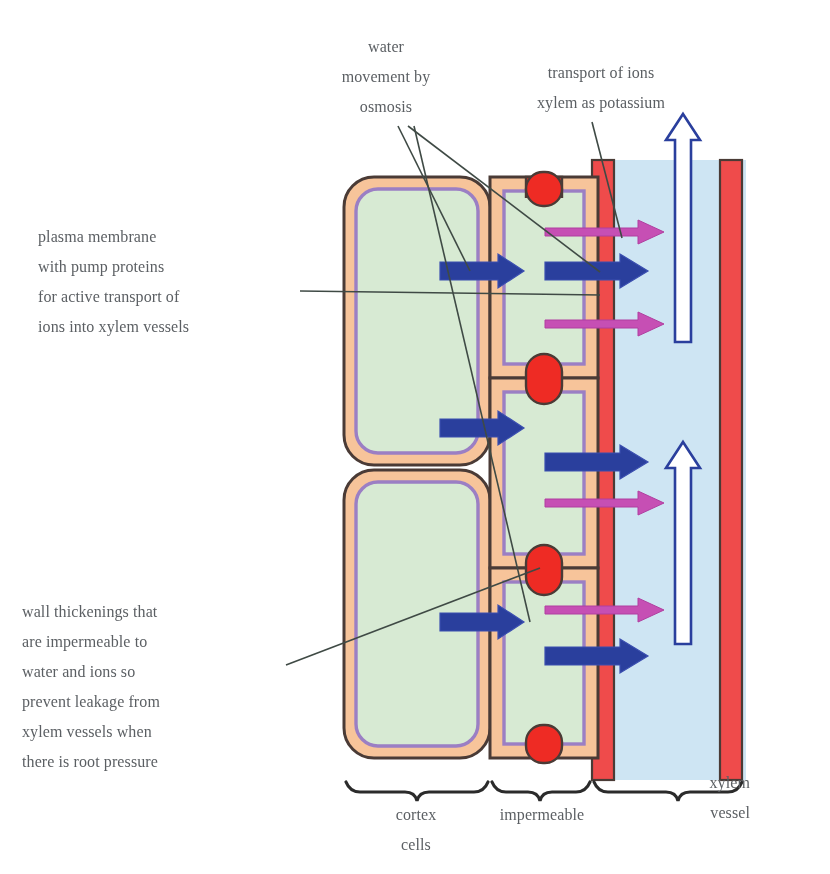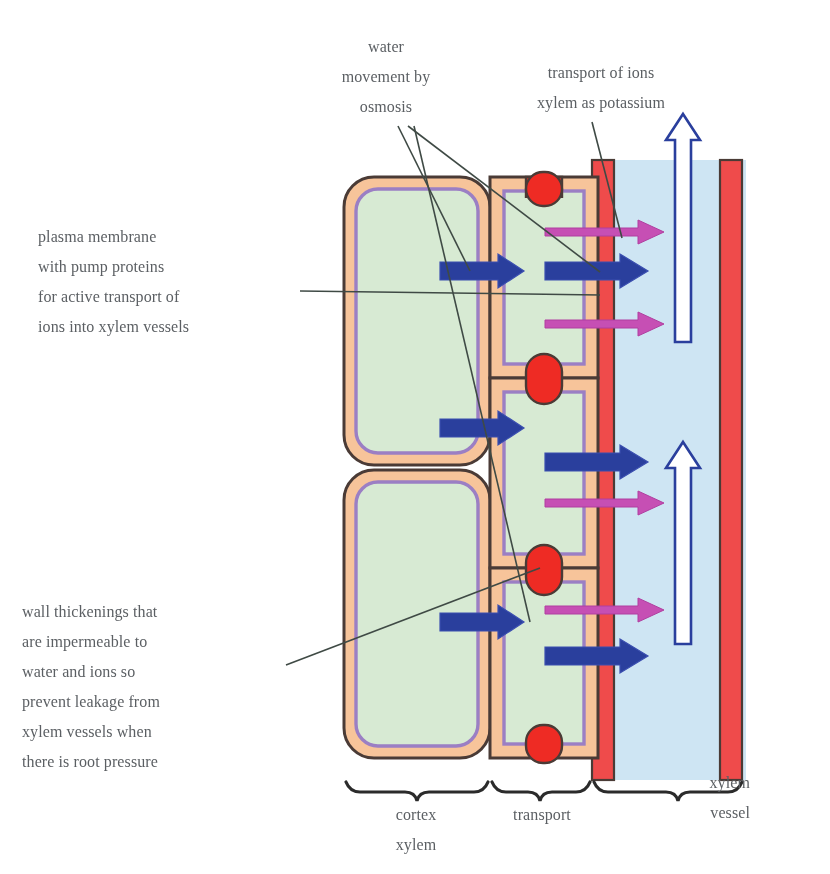--- a/index.html
+++ b/index.html
@@ -167,20 +167,20 @@
 ions into xylem vessels</div>
 
   <div class="lbl lbl-left" id="lbl-wall">wall thickenings that
 are impermeable to
 water and ions so
 prevent leakage from
 xylem vessels when
 there is root pressure</div>
 
   <div class="lbl" id="lbl-cortex">cortex
-xylem</div>
+cells</div>
 
-  <div class="lbl" id="lbl-endodermis">transport</div>
+  <div class="lbl" id="lbl-endodermis">impermeable</div>
 
   <div class="lbl" id="lbl-xylem">xylem
 vessel</div>
 
 </div>
 
 </body></html>

